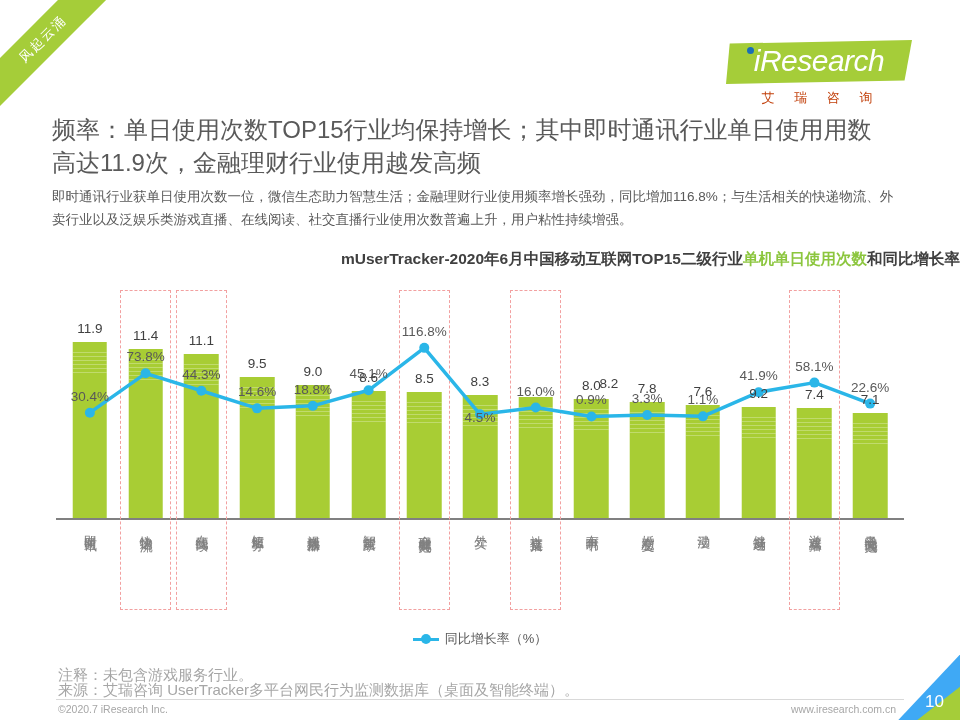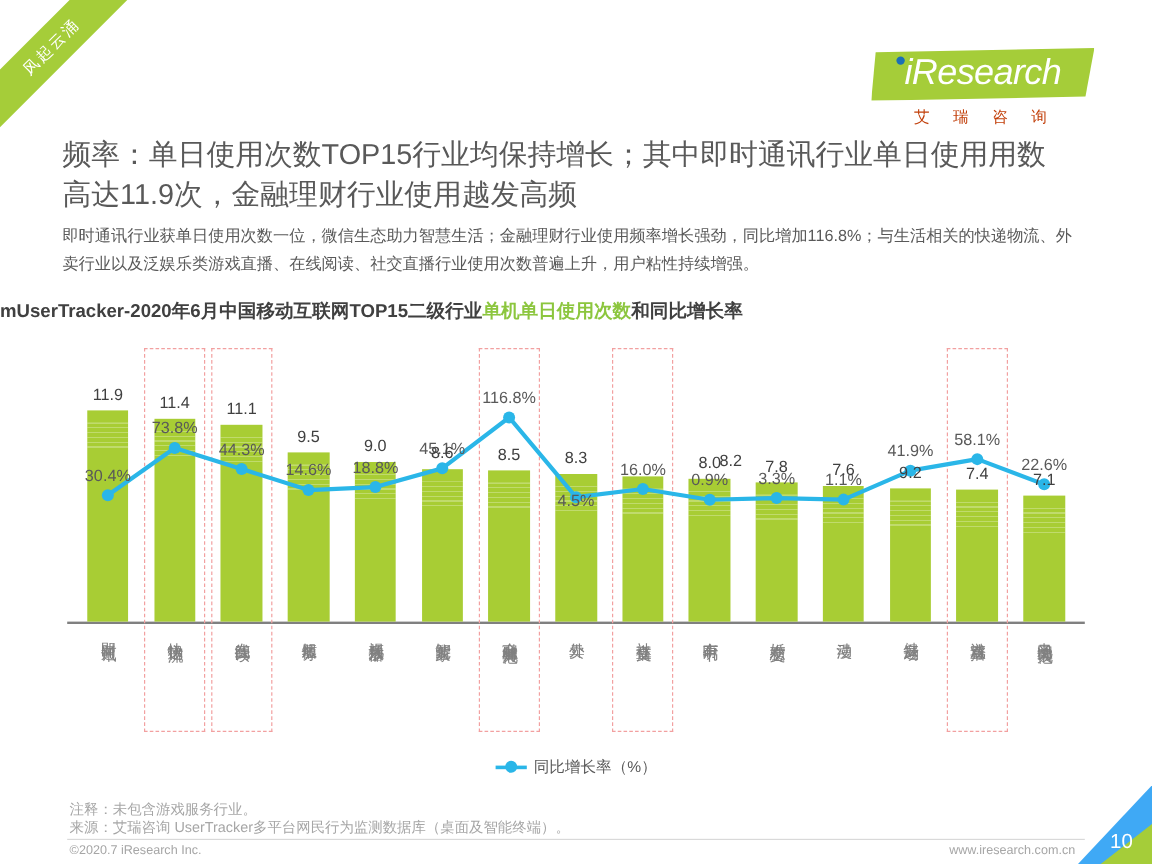--- a/index.html
+++ b/index.html
@@ -103,21 +103,21 @@
     font-size: 13.5px;
     line-height: 23px;
     color: #595959;
   }
 
   
   .chart-title {
     position: absolute;
     left: 0; top: 249px;
     width: 960px;
-    text-align: left;
+    text-align: right;
     font-size: 15.5px;
     font-weight: bold;
     color: #404040;
     white-space: nowrap;
   }
   .chart-title .hl { color: #8cc63e; }
 
   #plot {
     position: absolute;
     left: 48px; top: 285px;
@@ -215,21 +215,21 @@
   .swatch-line b {
     position: absolute; left: 8px; top: 0px;
     width: 10px; height: 10px; border-radius: 50%;
     background: #2ab6e8;
   }
 
   
   .notes {
     position: absolute;
     left: 58px; top: 667px;
-    font-size: 12px;
+    font-size: 15px;
     line-height: 15px;
     color: #a6a6a6;
   }
   .foot-rule {
     position: absolute;
     left: 56px; right: 56px; top: 699px;
     height: 1px; background: #d9d9d9;
   }
   .copyright {
     position: absolute;

